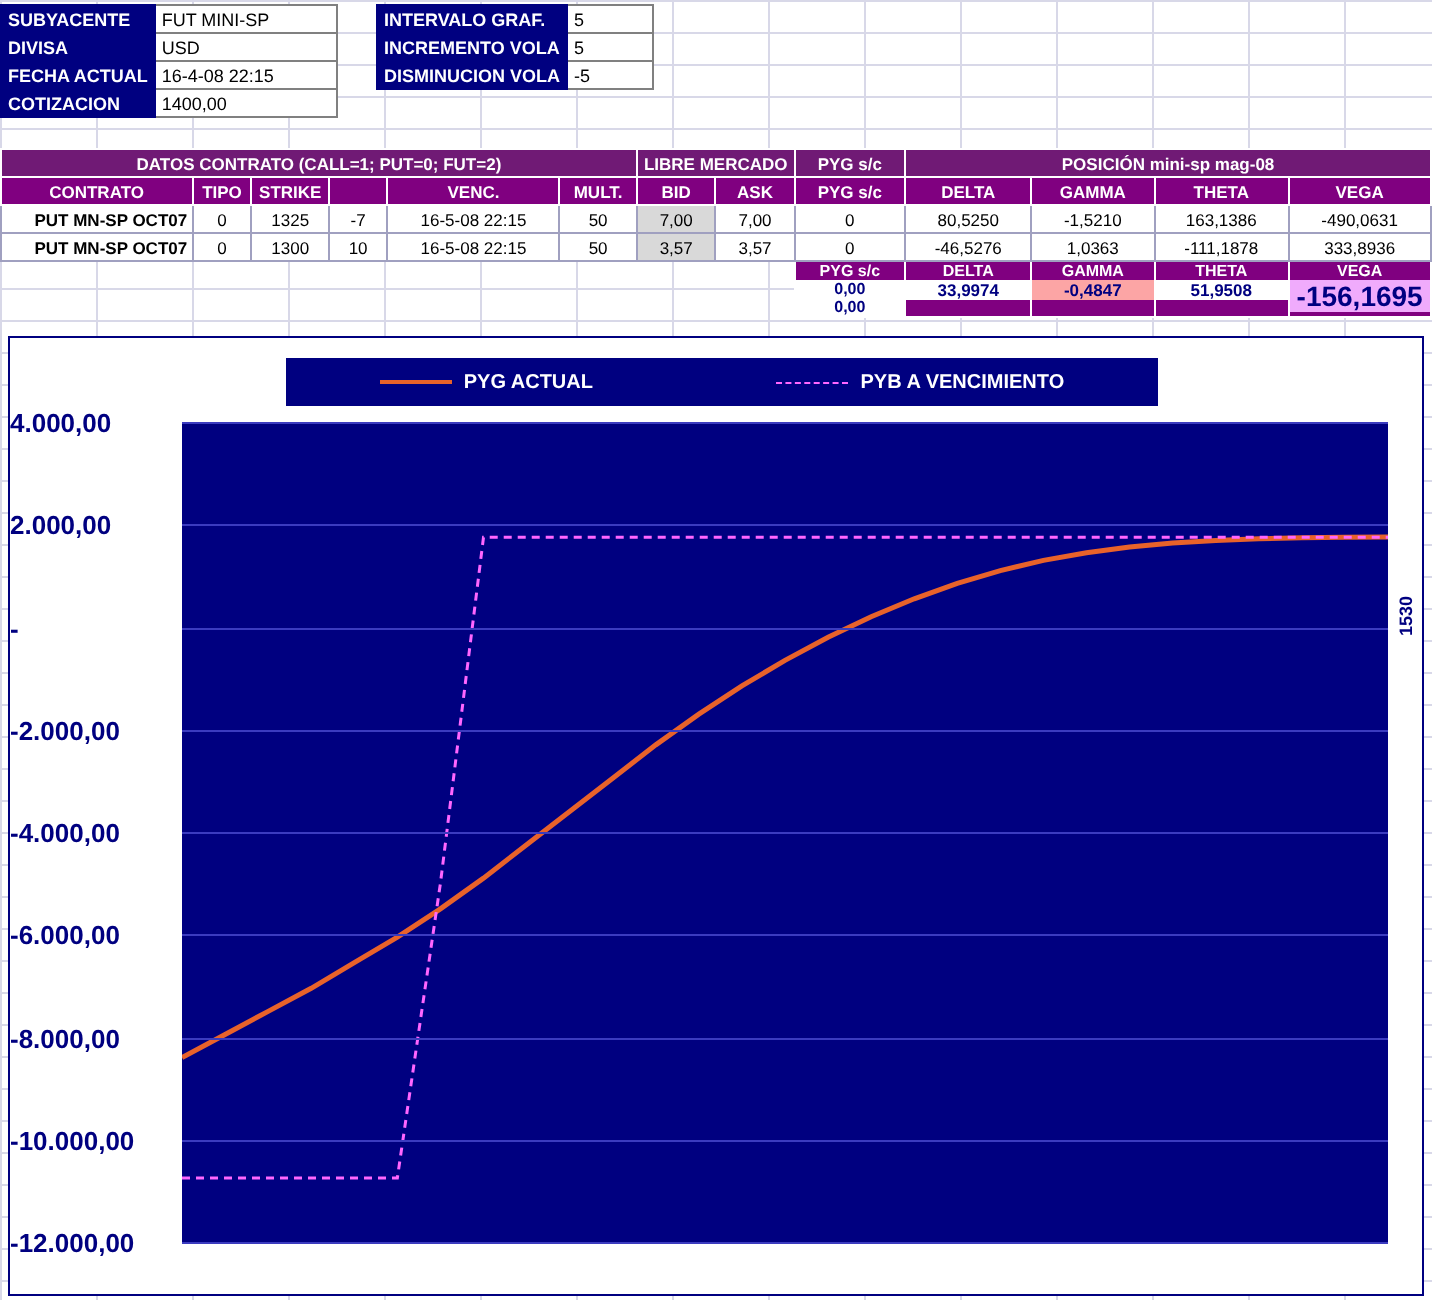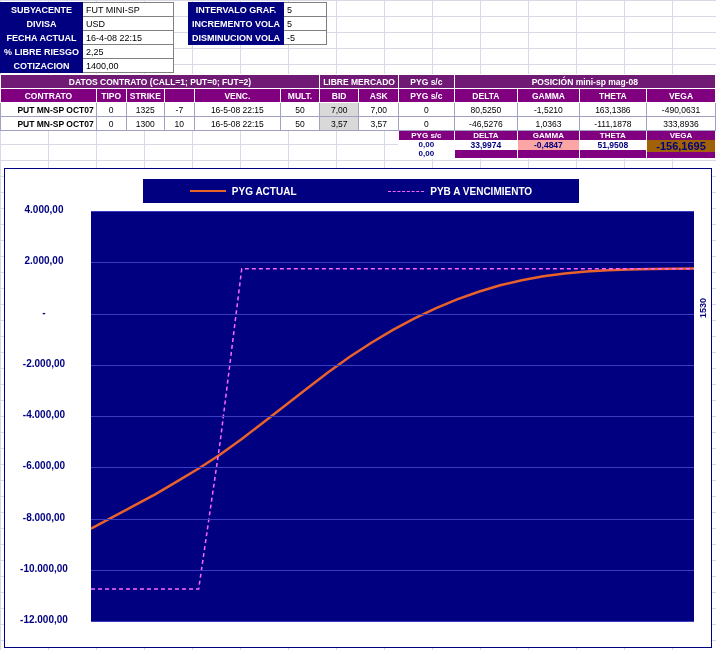--- a/index.html
+++ b/index.html
@@ -20,21 +20,21 @@
       repeating-linear-gradient(to bottom, #d8d8e8 0px, #d8d8e8 1px, transparent 1px, transparent 16px);
     z-index:0;
   }
   .layer { position:absolute; z-index:2; }
 
   
   #paramsLeft { left:0px; top:2px; }
   #paramsLeft table { border-collapse:collapse; }
   #paramsLeft td { height:13px; font-size:9px; padding:0 3px; }
   .lbl-blue {
-    background:#000080; color:#ffffff; font-weight:bold; text-align:center;
+    background:#000080; color:#ffffff; font-weight:bold; text-align:left;
     border:1px solid #000080; white-space:nowrap;
   }
   .val-cell {
     background:#ffffff; color:#000; text-align:left; border:1px solid #808080;
     min-width:84px; white-space:nowrap;
   }
 
   #paramsRight { left:188px; top:2px; }
   #paramsRight table { border-collapse:collapse; }
   #paramsRight td { height:13px; font-size:9px; padding:0 3px; }
@@ -88,21 +88,21 @@
     background:#000080;
     z-index:4;
   }
   #plotArea .gl {
     position:absolute; left:0; width:100%; height:0;
     border-top:1px solid #3b3bbf;
   }
   #plotArea svg { position:absolute; left:0; top:0; }
 
   .ylab {
-    position:absolute; right:0; text-align:center; font-size:10px;
+    position:absolute; right:0; text-align:left; font-size:13px;
     font-weight:bold; color:#000080; width:78px;
   }
   .xlab {
     position:absolute; font-size:9px; font-weight:bold; color:#000080;
     transform:rotate(-90deg); transform-origin:left top; white-space:nowrap;
   }
 </style>
 </head>
 <body>
 
@@ -115,24 +115,20 @@
         <td class="lbl-blue">SUBYACENTE</td>
         <td class="val-cell">FUT MINI-SP</td>
       </tr>
       <tr>
         <td class="lbl-blue">DIVISA</td>
         <td class="val-cell">USD</td>
       </tr>
       <tr>
         <td class="lbl-blue">FECHA ACTUAL</td>
         <td class="val-cell">16-4-08 22:15</td>
-      </tr>
-      <tr>
-        <td class="lbl-blue">% LIBRE RIESGO</td>
-        <td class="val-cell">2,25</td>
       </tr>
       <tr>
         <td class="lbl-blue">COTIZACION</td>
         <td class="val-cell">1400,00</td>
       </tr>
     </tbody>
   </table>
 </div>
 
 <div class="layer" id="paramsRight">
@@ -224,21 +220,21 @@
         <td class="totlabel" style="padding:0;vertical-align:top">
           <div style="font-size:8px">GAMMA</div>
           <div style="background:#fca5a5;color:#000080;font-size:8.5px">-0,4847</div>
         </td>
         <td class="totlabel" style="padding:0;vertical-align:top">
           <div style="font-size:8px">THETA</div>
           <div style="background:#ffffff;color:#000080;font-size:8.5px">51,9508</div>
         </td>
         <td class="totlabel" style="padding:0;vertical-align:top">
           <div style="font-size:8px">VEGA</div>
-          <div style="background:#a16207;color:#000080;font-size:11px">-156,1695</div>
+          <div style="background:#f0abfc;color:#000080;font-size:14px">-156,1695</div>
         </td>
       </tr>
     </tbody>
   </table>
 </div>
 
 <div class="layer" id="chartBox">
 
   <div id="legend">
     <div class="leg-item">

